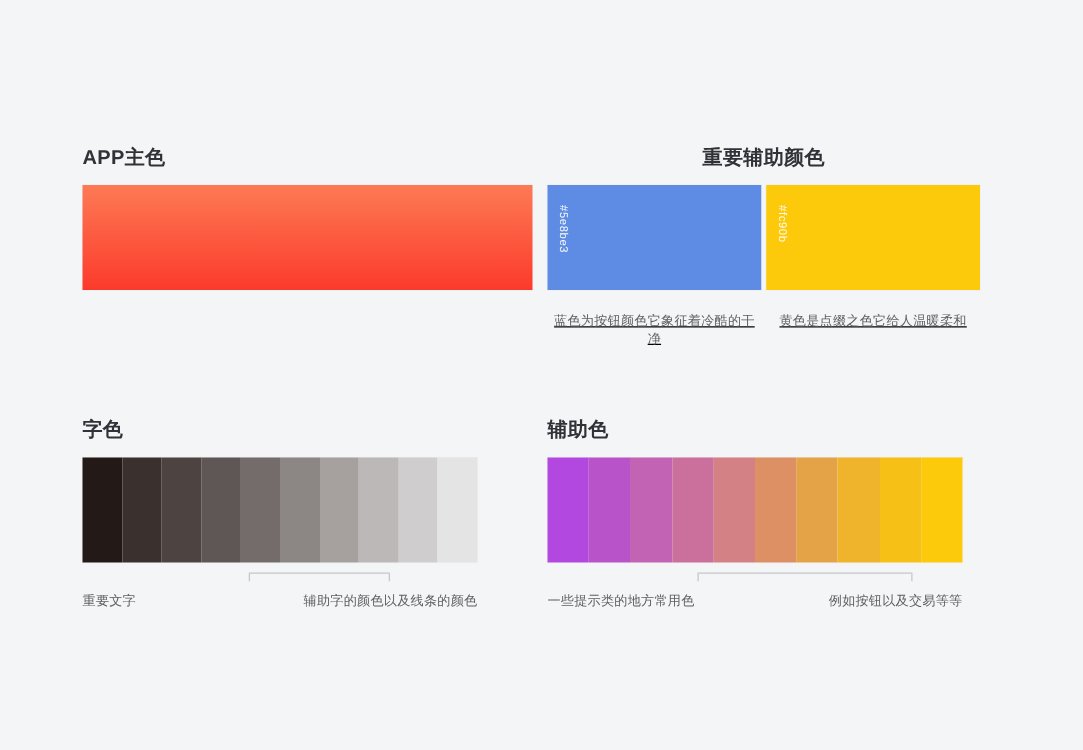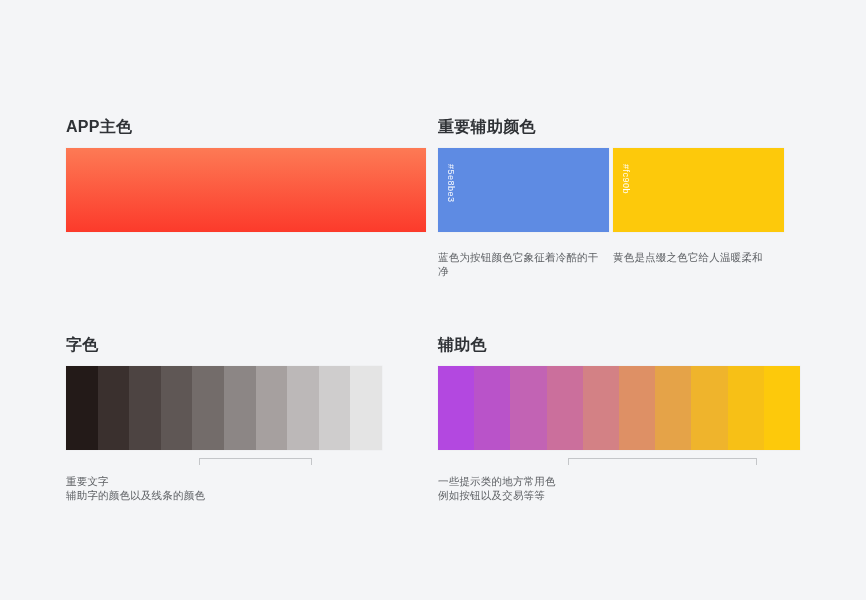--- a/index.html
+++ b/index.html
@@ -43,24 +43,25 @@
   .primary-block { left: 66px; top: 120px; width: 360px; }
   .primary-swatch {
     width: 360px;
     height: 84px;
     background: linear-gradient(180deg, #fd7a55 0%, #fd6449 38%, #fd4a35 72%, #fc3a2b 100%);
     box-shadow: 0 0 0 0.5px rgba(0,0,0,0.03);
   }
   .primary-caption { margin-top: 18px; }
 
   
-  .secondary-block { left: 438px; top: 120px; width: 346px; }
+  .secondary-block { left: 438px; top: 120px; width: 346px; text-align: center; }
   .secondary-row {
     display: flex;
     gap: 4px;
+    text-decoration: underline;
   }
   .sec-item { width: 179px; }
   .sec-swatch {
     height: 84px;
     position: relative;
     box-shadow: 0 0 0 0.5px rgba(0,0,0,0.03);
   }
   .sec-hex {
     position: absolute;
     left: 8px;
@@ -70,21 +71,21 @@
     letter-spacing: .5px;
     writing-mode: vertical-rl;
     text-orientation: mixed;
     white-space: nowrap;
     opacity: .95;
   }
   .sec-caption { margin-top: 18px; }
 
   
   .ramp-block-left  { left: 66px;  top: 338px; width: 316px; }
-  .ramp-block-right { left: 438px; top: 338px; width: 362px; }
+  .ramp-block-right { left: 438px; top: 338px; width: 332px; }
   .ramp {
     display: flex;
     height: 84px;
     width: 100%;
     box-shadow: 0 0 0 0.5px rgba(0,0,0,0.03);
   }
   .ramp .step { flex: 1 1 0; height: 100%; }
 
   
   .range-row {
@@ -109,21 +110,20 @@
   .bracket::before { left: 0; }
   .bracket::after  { right: 0; }
   .bracket-left  { left: 42%;  right: 22%; }
   .bracket-right { left: 36%;  right: 12%; }
 
   .ramp-captions {
     display: flex;
     justify-content: space-between;
     align-items: baseline;
     margin-top: 2px;
-    flex-direction: column;
   }
 </style>
 </head>
 <body style="background: rgb(244, 245, 247);">
 
 <div class="page">
 
   <div class="block primary-block">
     <div class="block-title">APP主色</div>
     <div class="primary-swatch" style="background: linear-gradient(rgb(253, 122, 85) 0%, rgb(252, 58, 43) 100%);"></div>

